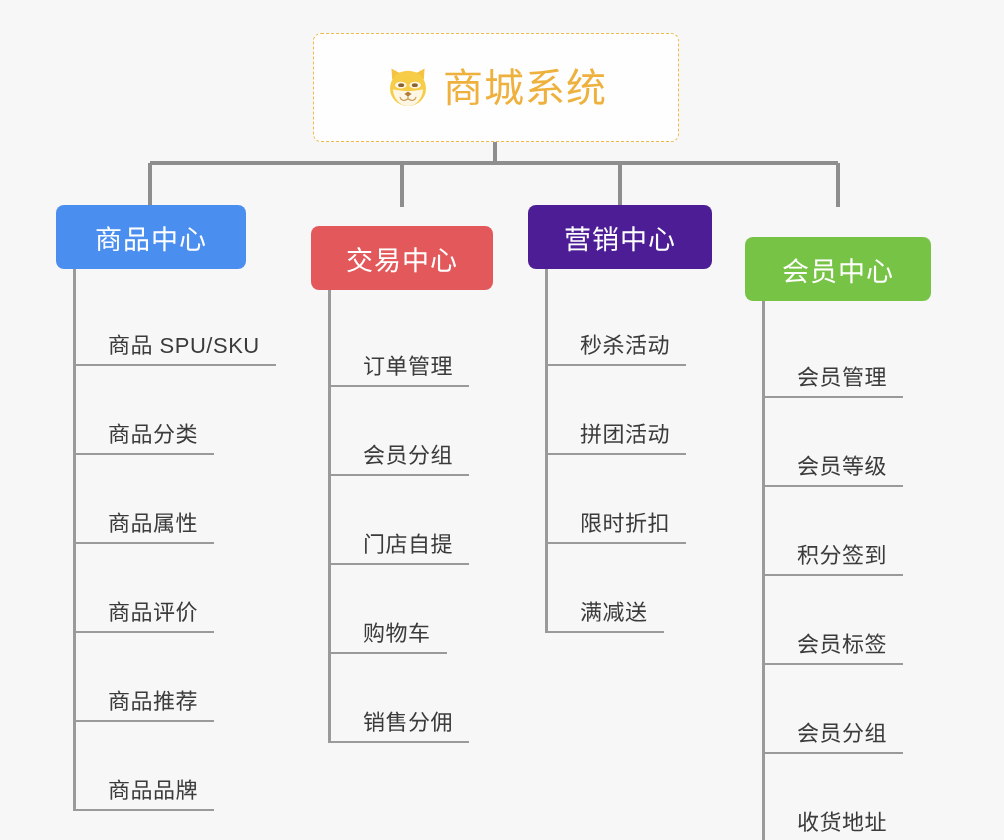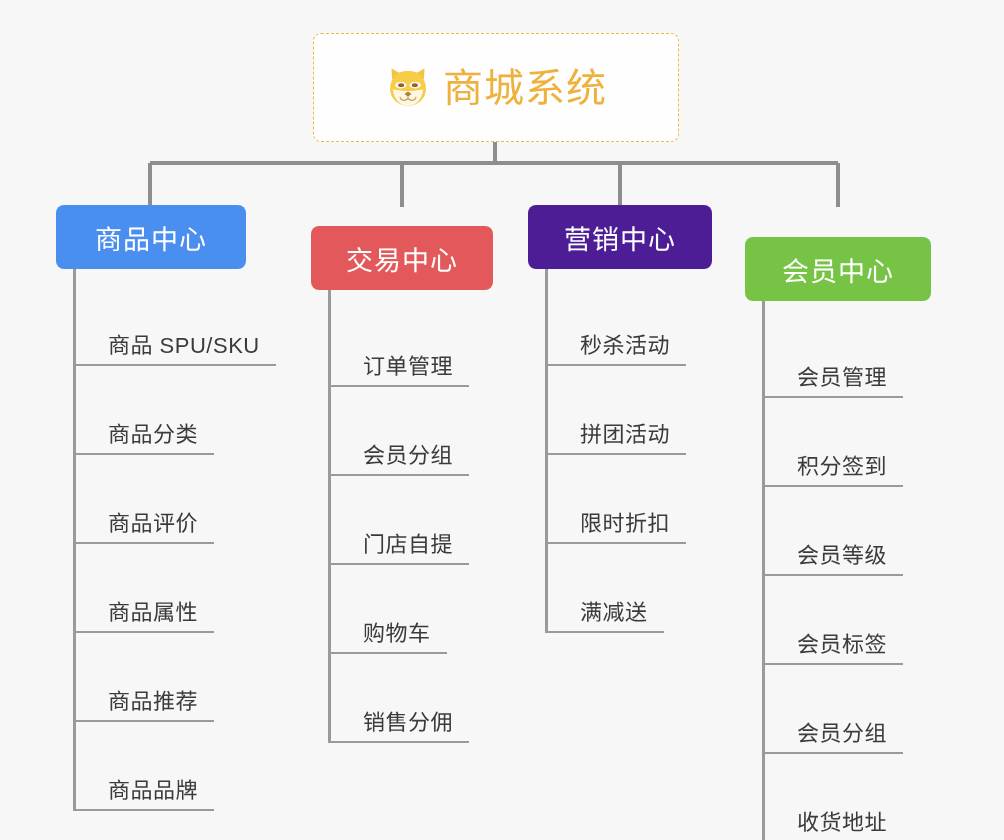--- a/index.html
+++ b/index.html
@@ -171,24 +171,24 @@
         <span>商品中心</span>
       </div>
       <div class="sub-list">
         <div class="sub-item">
             <span class="sub-item-inner"><span class="sub-label">商品 SPU/SKU</span></span>
           </div>
         <div class="sub-item">
             <span class="sub-item-inner"><span class="sub-label">商品分类</span></span>
           </div>
         <div class="sub-item">
+            <span class="sub-item-inner"><span class="sub-label">商品属性</span></span>
+          </div>
+        <div class="sub-item">
             <span class="sub-item-inner"><span class="sub-label">商品评价</span></span>
-          </div>
-        <div class="sub-item">
-            <span class="sub-item-inner"><span class="sub-label">商品属性</span></span>
           </div>
         <div class="sub-item">
             <span class="sub-item-inner"><span class="sub-label">商品推荐</span></span>
           </div>
         <div class="sub-item">
             <span class="sub-item-inner"><span class="sub-label">商品品牌</span></span>
           </div>
       </div>
     </div>
 
@@ -237,24 +237,24 @@
 
     <div class="branch branch-3">
       <div class="branch-head head-green">
         <span>会员中心</span>
       </div>
       <div class="sub-list">
         <div class="sub-item">
             <span class="sub-item-inner"><span class="sub-label">会员管理</span></span>
           </div>
         <div class="sub-item">
+            <span class="sub-item-inner"><span class="sub-label">会员等级</span></span>
+          </div>
+        <div class="sub-item">
             <span class="sub-item-inner"><span class="sub-label">积分签到</span></span>
-          </div>
-        <div class="sub-item">
-            <span class="sub-item-inner"><span class="sub-label">会员等级</span></span>
           </div>
         <div class="sub-item">
             <span class="sub-item-inner"><span class="sub-label">会员标签</span></span>
           </div>
         <div class="sub-item">
             <span class="sub-item-inner"><span class="sub-label">会员分组</span></span>
           </div>
         <div class="sub-item">
             <span class="sub-item-inner"><span class="sub-label">收货地址</span></span>
           </div>

